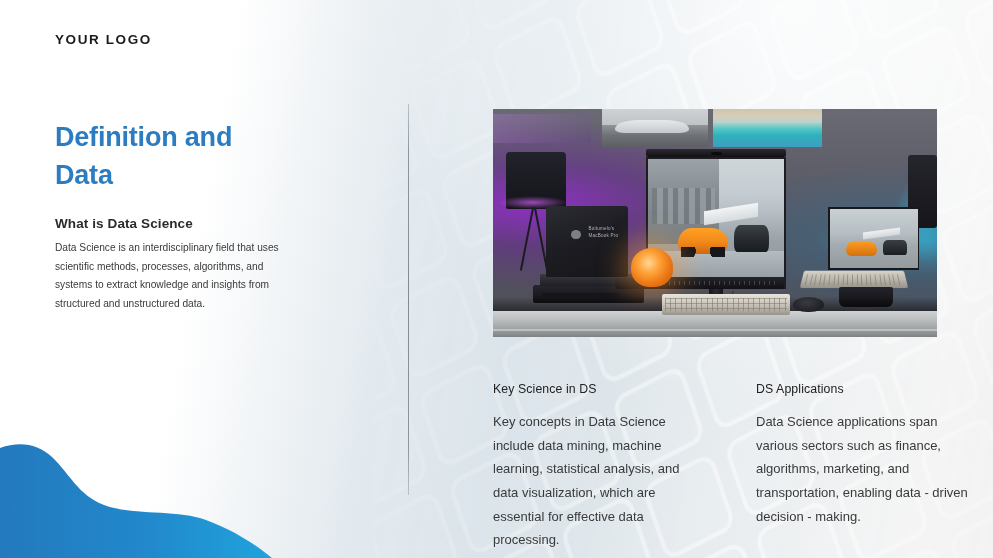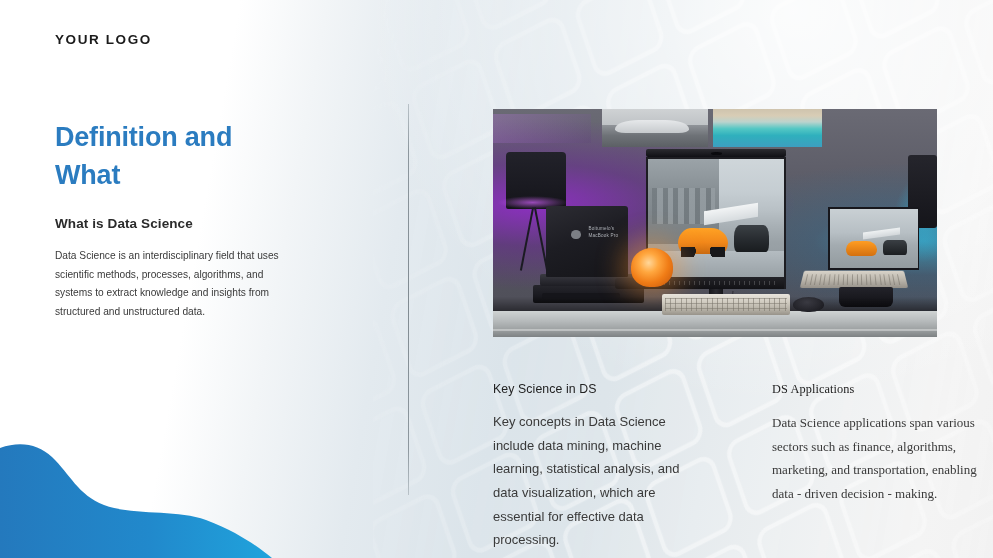--- a/index.html
+++ b/index.html
@@ -59,21 +59,21 @@
   #left-col { position:absolute; left:55px; top:118px; width:290px; }
   #title {
     font-size:27px; font-weight:bold; line-height:1.42;
     color:#2B7CC0; letter-spacing:-.2px; max-width:230px;
   }
   #subtitle {
     margin-top:21px;
     font-size:13.5px; color:#2b2b2b; font-weight:700; letter-spacing:.1px;
   }
   #body-text {
-    margin-top:16px;
+    margin-top:8px;
     font-size:10.2px; line-height:1.85; color:#3a3a3a; max-width:228px;
   }
 
   
   #divider {
     position:absolute; left:408px; top:104px;
     width:1px; height:391px;
     background:linear-gradient(180deg,#b9c2c8 0%,#8d979e 12%,#818b92 50%,#8d979e 88%,#b9c2c8 100%);
   }
 
@@ -217,21 +217,21 @@
   
   #desk { left:0; bottom:0; width:100%; height:11.5%;
     background:linear-gradient(180deg,#cfd3d3 0%,#b9bdbe 35%,#9ea2a3 70%,#7e8284 100%); }
   #desk-edge { left:0; bottom:2.5%; width:100%; height:2px; background:rgba(255,255,255,.35); }
   #desk-shadow { left:0; bottom:11.5%; width:100%; height:6%;
     background:linear-gradient(180deg, rgba(0,0,0,0), rgba(0,0,0,.45)); }
 
   
   .col { position:absolute; top:382px; width:215px; }
   #col-left  { left:493px; }
-  #col-right { left:772px;font-family:Liberation Serif, serif; }
+  #col-right { left:756px; }
   .col-head {
     font-size:12.3px; color:#222; font-weight:400; letter-spacing:.1px;
   }
   .col-body {
     margin-top:14px;
     font-size:13px; line-height:1.82; color:#3a3a3a;
   }
 
   
   #wave { position:absolute; left:0; bottom:0; width:300px; height:135px; }
@@ -249,21 +249,21 @@
       </pattern>
     </defs>
     <rect width="620" height="558" fill="url(#keys)"></rect>
   </svg>
 
   <div id="sheen"></div>
 
   <div id="logo">YOUR LOGO</div>
 
   <div id="left-col">
-    <div id="title">Definition and What</div>
+    <div id="title">Definition and Data</div>
     <div id="subtitle">What is Data Science</div>
     <div id="body-text">Data Science is an interdisciplinary field that uses scientific methods, processes, algorithms, and systems to extract knowledge and insights from structured and unstructured data.</div>
   </div>
 
   <div id="divider"></div>
 
   <div id="photo">
     <div class="ph" id="wall"></div>
     <div class="ph" id="art-left"></div>
     <div class="ph" id="art-car"></div>

